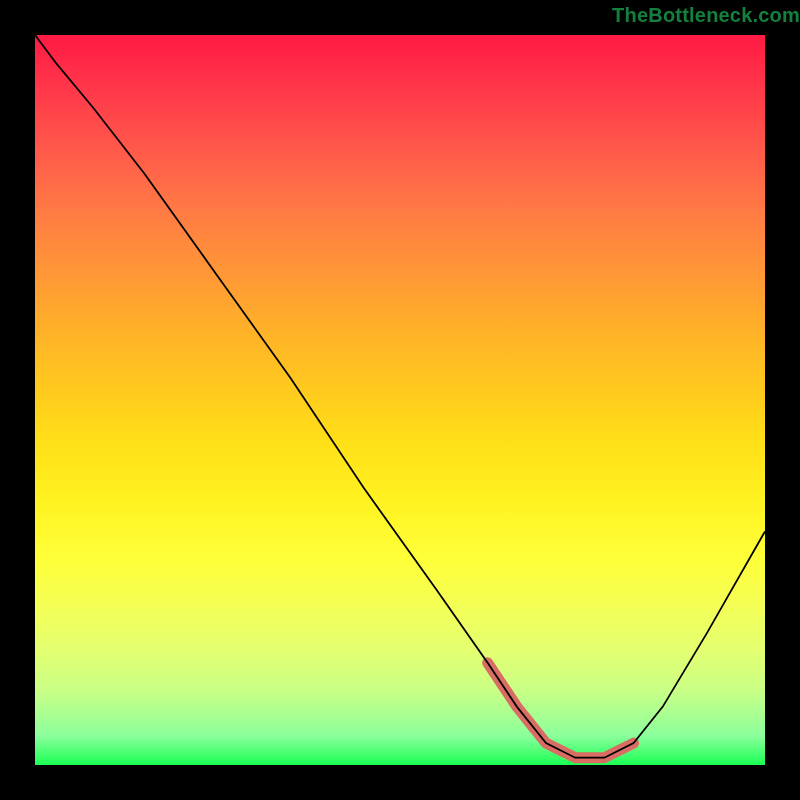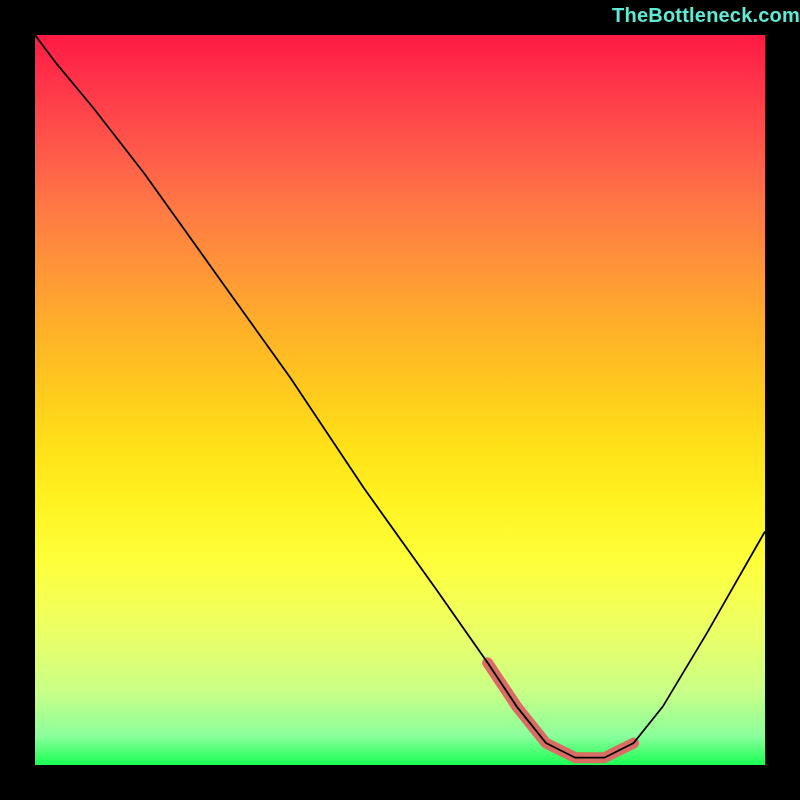--- a/index.html
+++ b/index.html
@@ -58,21 +58,21 @@
     fill: none;
     stroke: #d96d63;
     stroke-width: 11;
     stroke-linecap: round;
     stroke-linejoin: round;
   }
   .watermark {
     position: absolute;
     right: 0;
     top: 4px;
-    color: #5eead4;
+    color: #15803d;
     font-size: 20px;
     font-weight: 600;
     letter-spacing: 0.2px;
   }
 </style>
 </head>
 <body>
 
 <div class="frame">
   <div class="watermark">TheBottleneck.com</div>

